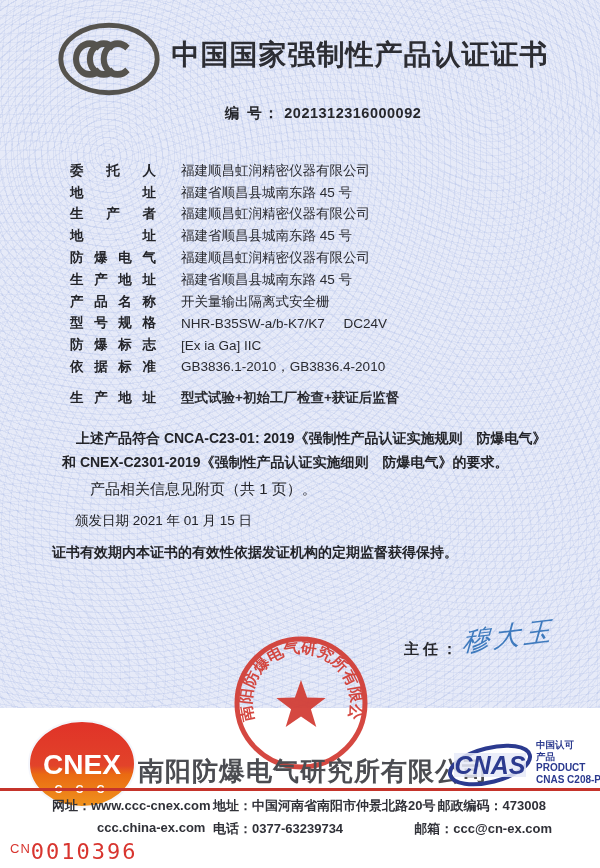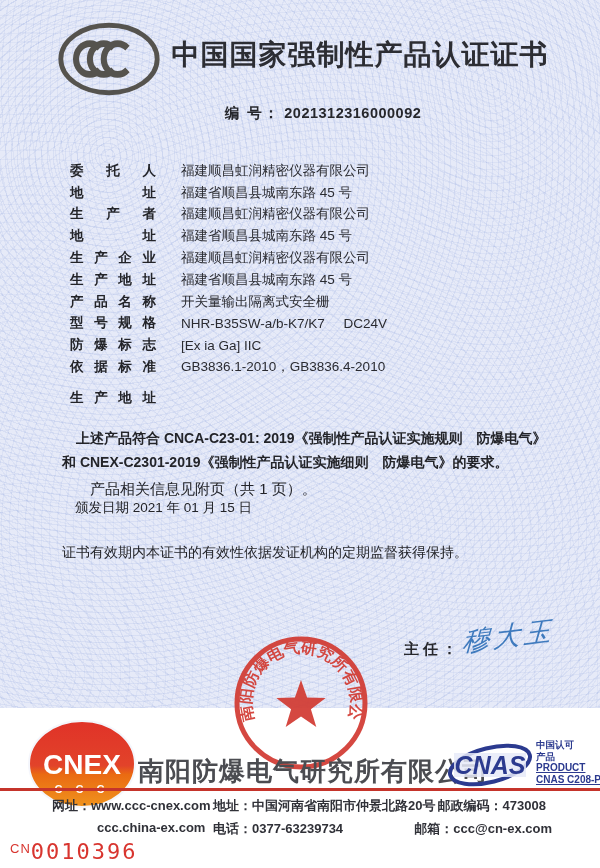--- a/index.html
+++ b/index.html
@@ -42,23 +42,23 @@
   }
   .f-value{
     margin-left:25px;font-size:13.5px;color:#2a2b31;white-space:pre;
   }
   .f-row.mode{margin-top:9px;}
   .f-row.mode .f-value{font-weight:bold;}
   .para{position:absolute;font-size:14px;color:#232429;white-space:nowrap;}
   .p-comp1{left:48px;top:430px;padding-left:28px;font-weight:bold;}
   .p-comp2{left:62px;top:454px;font-weight:bold;}
   .p-attach{left:62px;top:480px;padding-left:28px;font-size:15px;text-align:right;}
-  .p-issue{left:75px;top:499px;font-size:13.5px;}
+  .p-issue{left:75px;top:512px;font-size:13.5px;}
   .p-expiry{left:330px;top:512px;font-size:13.5px;}
-  .p-valid{left:62px;top:544px;font-weight:normal;}
+  .p-valid{left:52px;top:544px;font-weight:bold;}
   .director{
     position:absolute;left:404px;top:640px;font-size:15px;font-weight:bold;
     color:#26272c;letter-spacing:4px;white-space:nowrap;
   }
   .signature{
     position:absolute;left:462px;top:616px;width:130px;
     font-size:27px;color:#2e6fb8;font-style:italic;
     transform:rotate(-7deg) skewX(-10deg);
     letter-spacing:4px;opacity:.9;white-space:nowrap;
   }
@@ -67,21 +67,21 @@
   .company{
     position:absolute;left:138px;top:754px;width:330px;text-align:center;
     font-size:26px;font-weight:600;color:#4b4c51;letter-spacing:1px;white-space:nowrap;
   }
   .cnas{position:absolute;left:446px;top:737px;width:150px;height:58px;}
   .cnas-swoosh{position:absolute;left:0;top:0;width:88px;height:56px;}
   .cnas-text{
     position:absolute;left:90px;top:2px;width:62px;color:#2b3a8f;line-height:11.5px;
     font-size:9.5px;font-weight:bold;white-space:nowrap;
   }
-  .cnas-text .en{font-size:10px;text-decoration:underline;}
+  .cnas-text .en{font-size:10px;}
   .redline{position:absolute;left:0;right:0;top:788px;height:3px;background:#c5342b;}
   .footer{
     position:absolute;left:0;top:794px;width:600px;height:46px;
     font-size:13px;font-weight:600;color:#303138;
   }
   .footer .row{position:absolute;white-space:nowrap;}
   .fw1{left:52px;top:3px;}
   .fw2{left:97px;top:26px;}
   .fa1{left:213px;top:3px;}
   .fa2{left:213px;top:26px;}
@@ -124,21 +124,21 @@
       </div>
       <div class="f-row">
         <span class="f-label">生产者</span>
         <span class="f-value">福建顺昌虹润精密仪器有限公司</span>
       </div>
       <div class="f-row">
         <span class="f-label">地址</span>
         <span class="f-value">福建省顺昌县城南东路 45 号</span>
       </div>
       <div class="f-row">
-        <span class="f-label">生产企业</span>
+        <span class="f-label">防爆电气</span>
         <span class="f-value">福建顺昌虹润精密仪器有限公司</span>
       </div>
       <div class="f-row">
         <span class="f-label">生产地址</span>
         <span class="f-value">福建省顺昌县城南东路 45 号</span>
       </div>
       <div class="f-row">
         <span class="f-label">产品名称</span>
         <span class="f-value">开关量输出隔离式安全栅</span>
       </div>
@@ -149,20 +149,21 @@
       <div class="f-row">
         <span class="f-label">防爆标志</span>
         <span class="f-value">[Ex ia Ga] IIC</span>
       </div>
       <div class="f-row">
         <span class="f-label">依据标准</span>
         <span class="f-value">GB3836.1-2010，GB3836.4-2010</span>
       </div>
       <div class="f-row mode">
         <span class="f-label">生产地址</span>
+        <span class="f-value">型式试验+初始工厂检查+获证后监督</span>
       </div>
     </div>
 
     <div class="para p-comp1">上述产品符合 CNCA-C23-01: 2019《强制性产品认证实施规则　防爆电气》</div>
     <div class="para p-comp2">和 CNEX-C2301-2019《强制性产品认证实施细则　防爆电气》的要求。</div>
     <div class="para p-attach">产品相关信息见附页（共 1 页）。</div>
     <div class="para p-issue">颁发日期 2021 年 01 月 15 日</div>
     <div class="para p-valid">证书有效期内本证书的有效性依据发证机构的定期监督获得保持。</div>
 
     <div class="director">主任：</div>

